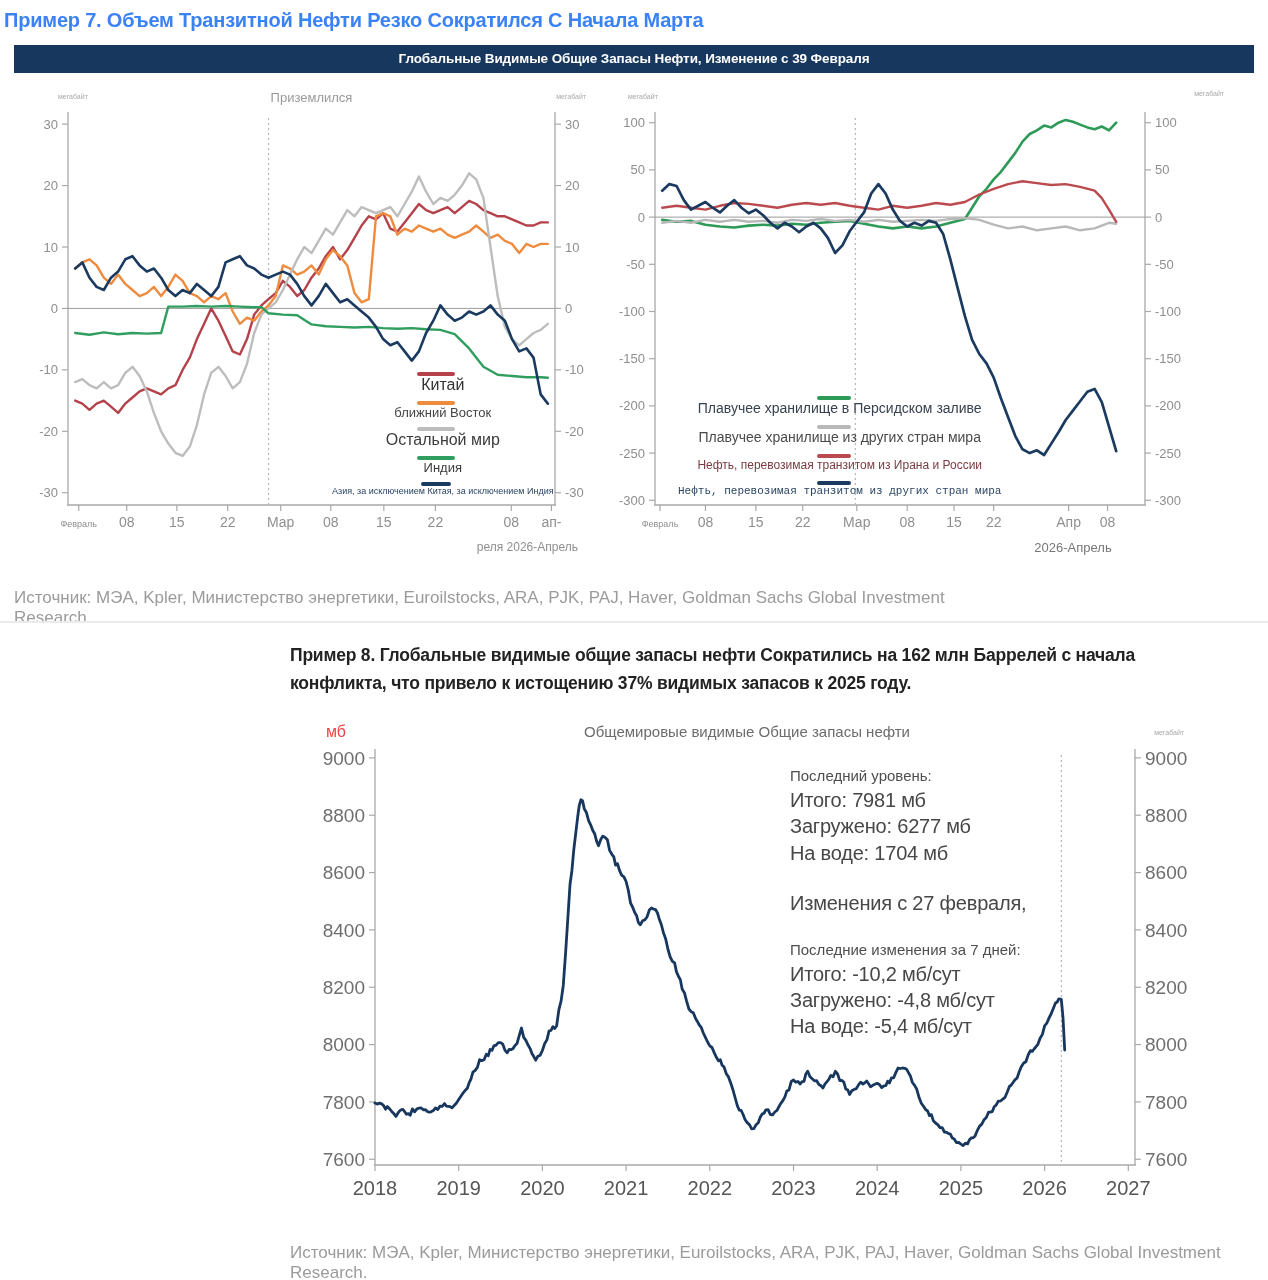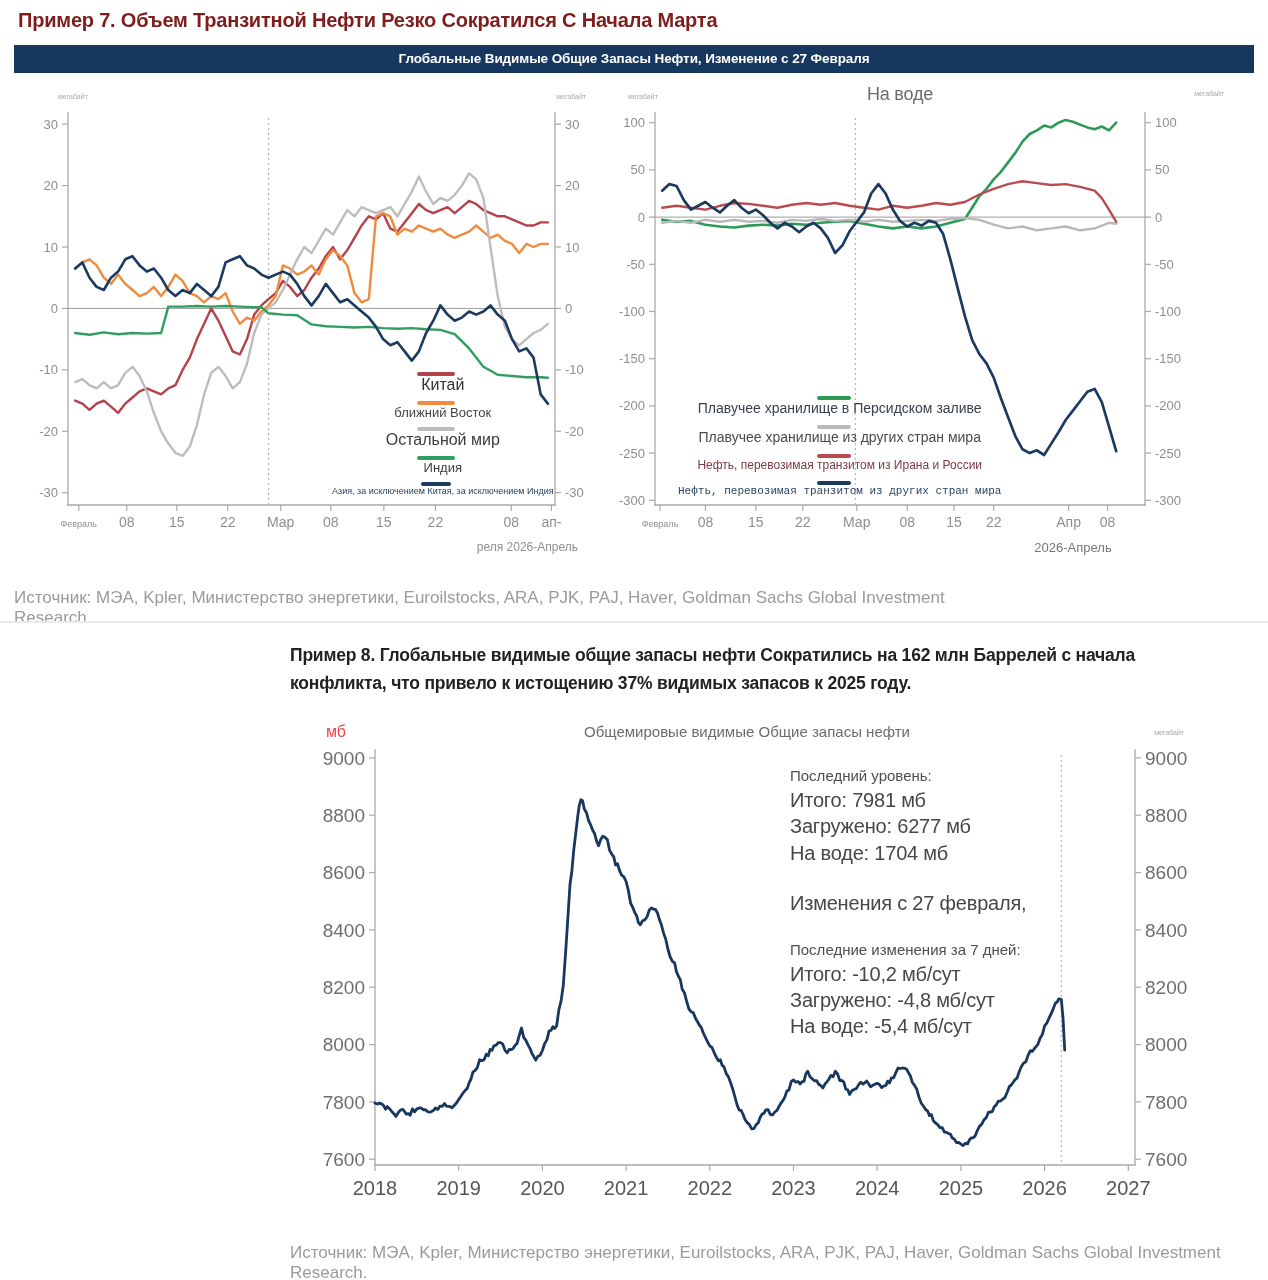--- a/index.html
+++ b/index.html
@@ -5,22 +5,22 @@
   html,body{margin:0;padding:0;}
   body{
     width:1268px;height:1280px;position:relative;overflow:hidden;
     background:#ffffff;
     font-family:"Liberation Sans",sans-serif;
     -webkit-font-smoothing:antialiased;
   }
   .abs{position:absolute;}
   
   #page-title{
-    left:18px;top:9px;width:1100px;
-    font-size:20px;font-weight:bold;color:#7f1d1d;letter-spacing:-0.2px;
+    left:4px;top:9px;width:1100px;
+    font-size:20px;font-weight:bold;color:#3b82f6;letter-spacing:-0.2px;
   }
   #banner{
     left:14px;top:45px;width:1240px;height:28px;background:#17375e;
   }
   #banner .banner-text{
     width:100%;text-align:center;line-height:28px;
     color:#ffffff;font-size:13.5px;font-weight:bold;letter-spacing:-0.1px;
   }
   
   #fig7{left:14px;top:80px;width:1240px;height:498px;}
@@ -72,21 +72,21 @@
   .ahead{font-size:15px;margin-bottom:3px;color:#4e4e4e;}
   .aline{font-size:20px;line-height:1.32;letter-spacing:-0.2px;}
   #source-2{left:290px;top:1243px;width:1000px;}
 </style>
 </head>
 <body>
 
 <div class="abs" id="page-title">Пример 7. Объем Транзитной Нефти Резко Сократился С Начала Марта</div>
 
 <div class="abs" id="banner">
-  <div class="banner-text">Глобальные Видимые Общие Запасы Нефти, Изменение с 27 Февраля</div>
+  <div class="banner-text">Глобальные Видимые Общие Запасы Нефти, Изменение с 39 Февраля</div>
 </div>
 
 <div class="abs" id="fig7">
 
   <div class="chartbox" id="chart-landed">
     <svg width="590" height="498">
         <line x1="54" y1="32" x2="54" y2="425" stroke="#a9a9a9" stroke-width="1.3"></line>
         <line x1="541" y1="32" x2="541" y2="425" stroke="#a9a9a9" stroke-width="1.3"></line>
         <line x1="53" y1="425" x2="542" y2="425" stroke="#a9a9a9" stroke-width="1.3"></line>
         <line x1="48" y1="44.14285714285717" x2="54" y2="44.14285714285717" stroke="#a9a9a9" stroke-width="1.2"></line>
@@ -140,20 +140,21 @@
         <line x1="537.4191176470588" y1="425" x2="537.4191176470588" y2="431" stroke="#a9a9a9" stroke-width="1.2"></line>
         <text x="537.4191176470588" y="447" text-anchor="middle" font-size="14" fill="#8f8f8f">ап-</text>
         <path d="M61.2 320.6L68.3 323.6L75.5 329.8L82.6 323.6L89.8 320.6L97.0 326.7L104.1 332.9L111.3 323.6L118.5 317.5L125.6 311.4L132.8 308.3L139.9 311.4L147.1 314.4L154.3 308.3L161.4 305.2L168.6 289.9L175.8 277.6L182.9 259.1L190.1 243.8L197.2 228.4L204.4 240.7L211.6 256.1L218.7 271.4L225.9 274.5L233.0 259.1L240.2 234.6L247.4 225.4L254.5 219.2L261.7 213.1L268.9 200.8L276.0 206.9L283.2 216.1L290.3 210.0L297.5 197.7L304.7 188.5L311.8 176.2L319.0 167.0L326.1 179.3L333.3 170.1L340.5 157.8L347.6 145.5L354.8 136.3L362.0 139.4L369.1 133.2L376.3 148.6L383.4 151.6L390.6 142.4L397.8 133.2L404.9 124.0L412.1 130.1L419.3 133.2L426.4 130.1L433.6 127.1L440.7 133.2L447.9 127.1L455.1 120.9L462.2 124.0L469.4 130.1L476.5 133.2L483.7 136.3L490.9 136.3L498.0 139.4L505.2 142.4L512.4 145.5L519.5 145.5L526.7 142.4L533.8 142.4" fill="none" stroke="#b5414b" stroke-width="2.4" stroke-linejoin="round" stroke-linecap="round"></path>
         <path d="M61.2 188.5L68.3 182.4L75.5 179.3L82.6 185.4L89.8 197.7L97.0 203.9L104.1 194.6L111.3 203.9L118.5 210.0L125.6 216.1L132.8 213.1L139.9 206.9L147.1 216.1L154.3 206.9L161.4 194.6L168.6 200.8L175.8 213.1L182.9 216.1L190.1 222.3L197.2 216.1L204.4 219.2L211.6 213.1L218.7 231.5L225.9 243.8L233.0 237.6L240.2 240.7L247.4 231.5L254.5 225.4L261.7 216.1L268.9 185.4L276.0 188.5L283.2 194.6L290.3 191.6L297.5 185.4L304.7 194.6L311.8 179.3L319.0 170.1L326.1 176.2L333.3 185.4L340.5 213.1L347.6 222.3L354.8 219.2L362.0 136.3L369.1 133.2L376.3 136.3L383.4 154.7L390.6 148.6L397.8 151.6L404.9 145.5L412.1 148.6L419.3 151.6L426.4 148.6L433.6 154.7L440.7 157.8L447.9 154.7L455.1 151.6L462.2 145.5L469.4 151.6L476.5 157.8L483.7 154.7L490.9 160.9L498.0 163.9L505.2 173.1L512.4 163.9L519.5 167.0L526.7 163.9L533.8 163.9" fill="none" stroke="#ef8b3e" stroke-width="2.4" stroke-linejoin="round" stroke-linecap="round"></path>
         <path d="M61.2 302.1L68.3 299.1L75.5 305.2L82.6 308.3L89.8 302.1L97.0 308.3L104.1 305.2L111.3 292.9L118.5 286.8L125.6 296.0L132.8 311.4L139.9 332.9L147.1 351.3L154.3 363.6L161.4 372.8L168.6 375.9L175.8 366.6L182.9 345.1L190.1 314.4L197.2 292.9L204.4 286.8L211.6 296.0L218.7 308.3L225.9 302.1L233.0 283.7L240.2 253.0L247.4 234.6L254.5 228.4L261.7 222.3L268.9 210.0L276.0 194.6L283.2 179.3L290.3 167.0L297.5 173.1L304.7 160.9L311.8 148.6L319.0 154.7L326.1 142.4L333.3 130.1L340.5 136.3L347.6 127.1L354.8 130.1L362.0 133.2L369.1 130.1L376.3 127.1L383.4 136.3L390.6 124.0L397.8 111.7L404.9 96.4L412.1 111.7L419.3 124.0L426.4 117.9L433.6 120.9L440.7 114.8L447.9 105.6L455.1 93.3L462.2 99.4L469.4 117.9L476.5 167.0L483.7 216.1L490.9 246.9L498.0 259.1L505.2 265.3L512.4 259.1L519.5 253.0L526.7 249.9L533.8 243.8" fill="none" stroke="#bdbdbd" stroke-width="2.4" stroke-linejoin="round" stroke-linecap="round"></path>
         <path d="M61.2 253.0L75.5 254.8L89.8 252.4L104.1 254.2L118.5 253.0L132.8 253.6L147.1 253.0L154.3 226.6L168.6 226.6L182.9 226.0L197.2 226.6L211.6 226.0L225.9 226.6L240.2 227.2L247.4 227.2L254.5 233.3L268.9 234.6L283.2 235.2L297.5 244.4L311.8 246.2L326.1 246.9L340.5 247.5L354.8 246.9L369.1 248.1L383.4 248.7L397.8 248.1L412.1 249.3L426.4 249.9L440.7 254.2L455.1 268.4L469.4 286.8L483.7 294.8L498.0 296.0L512.4 297.2L526.7 297.2L533.8 297.8" fill="none" stroke="#2f9e5f" stroke-width="2.4" stroke-linejoin="round" stroke-linecap="round"></path>
         <path d="M61.2 188.5L68.3 182.4L75.5 197.7L82.6 206.9L89.8 210.0L97.0 197.7L104.1 191.6L111.3 179.3L118.5 176.2L125.6 185.4L132.8 191.6L139.9 188.5L147.1 197.7L154.3 210.0L161.4 216.1L168.6 210.0L175.8 213.1L182.9 203.9L190.1 210.0L197.2 216.1L204.4 206.9L211.6 182.4L218.7 179.3L225.9 176.2L233.0 185.4L240.2 188.5L247.4 194.6L254.5 197.7L261.7 194.6L268.9 191.6L276.0 194.6L283.2 203.9L290.3 216.1L297.5 225.4L304.7 216.1L311.8 203.9L319.0 213.1L326.1 222.3L333.3 219.2L340.5 225.4L347.6 231.5L354.8 237.6L362.0 246.9L369.1 259.1L376.3 265.3L383.4 262.2L390.6 271.4L397.8 280.6L404.9 271.4L412.1 253.0L419.3 240.7L426.4 225.4L433.6 234.6L440.7 240.7L447.9 237.6L455.1 231.5L462.2 234.6L469.4 231.5L476.5 225.4L483.7 234.6L490.9 240.7L498.0 259.1L505.2 271.4L512.4 268.4L519.5 277.6L526.7 314.4L533.8 323.6" fill="none" stroke="#1b3a60" stroke-width="2.6" stroke-linejoin="round" stroke-linecap="round"></path>
       </svg>
     <div class="unit-tiny" style="left:44px;top:13px;">мегабайт</div>
     <div class="unit-tiny" style="right:18px;top:13px;">мегабайт</div>
+    <div class="chart-title">Приземлился</div>
     <div class="xsub" style="right:26px;top:460px;">реля 2026-Апрель</div>
     <div class="legend" id="legend-landed">
       <div class="lrow">
           <span class="swatch" style="background: rgb(181, 65, 75);"></span>
           <span class="llabel">Китай</span>
         </div>
       <div class="lrow">
           <span class="swatch" style="background: rgb(239, 139, 62);"></span>
           <span class="llabel">ближний Восток</span>
         </div>
@@ -235,21 +236,20 @@
         <text x="450.61764705882354" y="447" text-anchor="middle" font-size="14" fill="#8f8f8f">Апр</text>
         <line x1="489.52941176470586" y1="425" x2="489.52941176470586" y2="431" stroke="#a9a9a9" stroke-width="1.2"></line>
         <text x="489.52941176470586" y="447" text-anchor="middle" font-size="14" fill="#8f8f8f">08</text>
         <path d="M44.2 139.9L58.6 141.8L73.0 140.9L87.4 144.7L101.9 146.5L116.3 147.5L130.7 145.6L145.1 144.7L159.5 145.6L173.9 143.7L188.3 144.7L202.7 142.8L217.1 141.8L231.6 140.9L246.0 143.7L260.4 146.5L274.8 148.4L289.2 146.5L303.6 148.4L318.0 146.5L332.4 142.8L346.9 139.0L354.1 127.7L361.3 116.3L368.5 108.8L375.7 99.4L382.9 91.8L390.1 82.4L397.3 72.9L404.5 61.6L411.7 54.0L418.9 50.3L426.1 45.6L433.3 47.4L440.5 42.7L447.7 39.9L454.9 41.8L462.1 44.6L469.4 47.4L476.6 49.3L483.8 46.5L491.0 50.3L498.2 42.7" fill="none" stroke="#2e9a57" stroke-width="2.6" stroke-linejoin="round" stroke-linecap="round"></path>
         <path d="M44.2 142.8L58.6 140.9L73.0 142.8L87.4 139.9L101.9 141.8L116.3 139.9L130.7 141.8L145.1 140.9L159.5 142.8L173.9 139.9L188.3 140.9L202.7 139.0L217.1 140.9L231.6 139.9L246.0 141.8L260.4 139.9L274.8 141.8L289.2 140.9L303.6 139.9L318.0 140.9L332.4 139.0L346.9 138.1L361.3 139.9L375.7 144.7L390.1 148.4L404.5 146.5L418.9 150.3L433.3 148.4L447.7 146.5L462.1 150.3L476.6 148.4L483.8 145.6L491.0 142.8L498.2 143.7" fill="none" stroke="#b8b8b8" stroke-width="2.4" stroke-linejoin="round" stroke-linecap="round"></path>
         <path d="M44.2 127.7L58.6 125.8L73.0 127.7L87.4 129.6L101.9 125.8L116.3 123.0L130.7 123.9L145.1 125.8L159.5 127.7L173.9 124.8L188.3 123.0L202.7 124.8L217.1 123.0L231.6 125.8L246.0 127.7L260.4 129.6L274.8 125.8L289.2 127.7L303.6 125.8L318.0 123.0L332.4 124.8L346.9 122.0L361.3 114.5L375.7 108.8L390.1 104.1L404.5 101.2L418.9 103.1L433.3 105.0L447.7 104.1L462.1 106.9L476.6 110.7L483.8 118.2L491.0 129.6L498.2 141.8" fill="none" stroke="#bb4a4e" stroke-width="2.4" stroke-linejoin="round" stroke-linecap="round"></path>
         <path d="M44.2 110.7L51.4 104.1L58.6 106.0L65.8 120.1L73.0 129.6L80.2 125.8L87.4 122.0L94.6 127.7L101.9 132.4L109.1 125.8L116.3 120.1L123.5 127.7L130.7 133.3L137.9 129.6L145.1 135.2L152.3 142.8L159.5 148.4L166.7 142.8L173.9 146.5L181.1 152.2L188.3 146.5L195.5 142.8L202.7 148.4L209.9 157.9L217.1 173.0L224.4 165.4L231.6 151.3L238.8 141.8L246.0 132.4L253.2 113.5L260.4 104.1L267.6 113.5L274.8 129.6L282.0 140.9L289.2 146.5L296.4 142.8L303.6 145.6L310.8 140.9L318.0 142.8L325.2 154.1L332.4 179.6L339.6 207.9L346.9 236.2L354.1 259.8L361.3 274.0L368.5 283.4L375.7 297.6L382.9 318.3L390.1 337.2L397.3 356.1L404.5 369.3L411.7 373.1L418.9 370.3L426.1 375.0L433.3 363.6L440.5 352.3L447.7 340.0L454.9 330.6L462.1 321.2L469.4 311.7L476.6 308.9L483.8 322.1L491.0 346.7L498.2 371.2" fill="none" stroke="#1b3a60" stroke-width="2.7" stroke-linejoin="round" stroke-linecap="round"></path>
       </svg>
     <div class="unit-tiny" style="left:10px;top:13px;">мегабайт</div>
     <div class="unit-tiny" style="right:30px;top:10px;">мегабайт</div>
-    <div class="chart-title">На воде</div>
     <div class="xsub" style="left:400px;width:110px;text-align:center;top:460px;font-size:13px;color:#777;">2026-Апрель</div>
     <div class="legend" id="legend-onwater">
       <div class="lrow">
           <span class="swatch" style="background: rgb(46, 154, 87);"></span>
           <span class="llabel">Плавучее хранилище в Персидском заливе</span>
         </div>
       <div class="lrow">
           <span class="swatch" style="background: rgb(184, 184, 184);"></span>
           <span class="llabel">Плавучее хранилище из других стран мира</span>
         </div>

